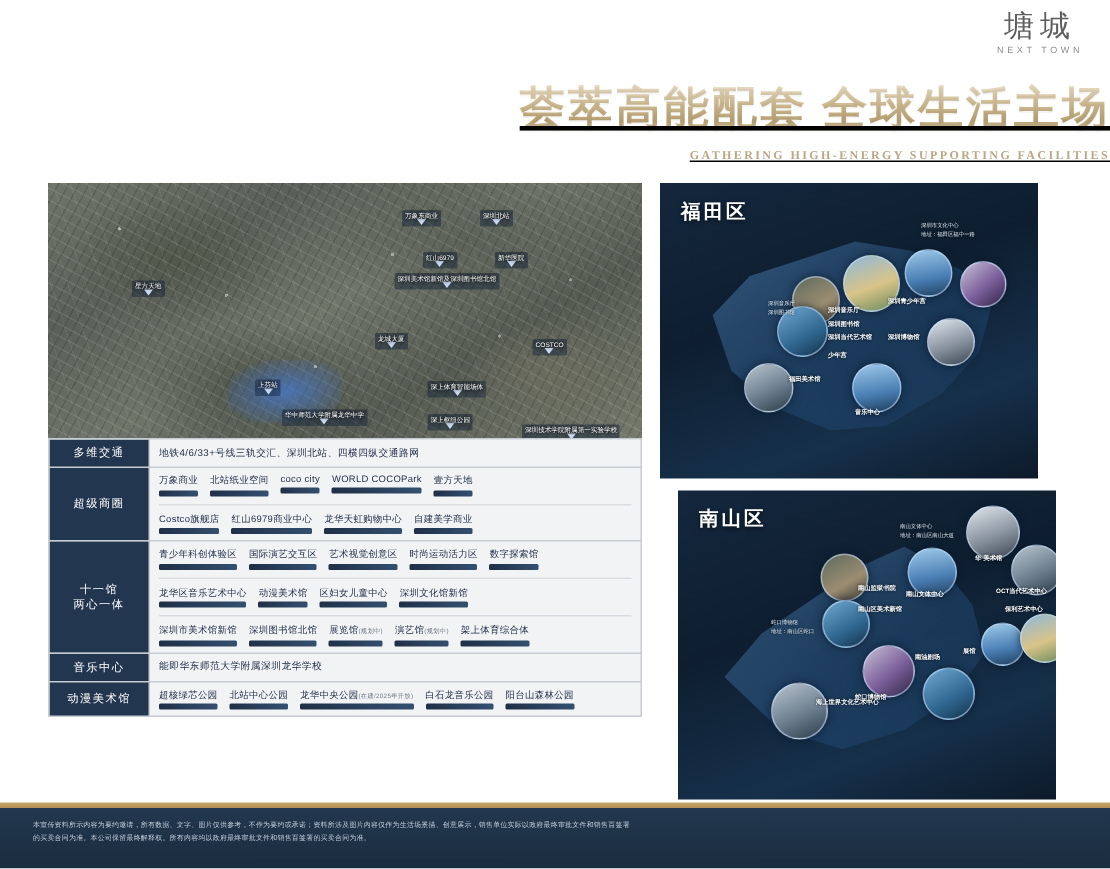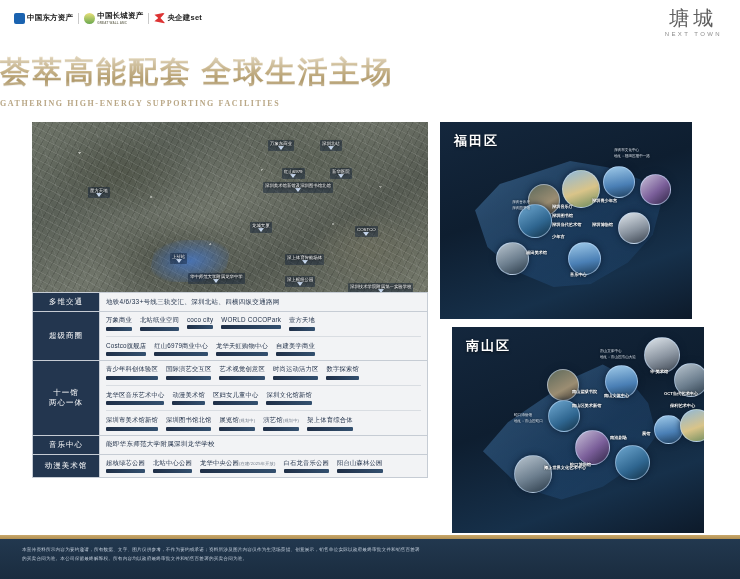--- a/index.html
+++ b/index.html
@@ -17,21 +17,21 @@
   .logo-mark.green{background:linear-gradient(#e8e07a,#6aa84f);border-radius:50%;}
   .logo-mark.red{background:#d33;clip-path:polygon(0 20%,100% 0,55% 50%,100% 100%,0 80%,35% 50%);}
   .logo-txt{font-size:7.5px;color:#1c1c1c;letter-spacing:.2px;font-weight:bold;white-space:nowrap;}
   .logo-sub{font-size:3px;color:#7a7a6a;display:block;letter-spacing:.2px;}
   .logo-divider{width:1px;height:11px;background:#c9c9c9;}
   .brand{position:absolute;right:18px;top:8px;text-align:center;}
   .brand-cn{font-size:20px;color:#5e5e5e;letter-spacing:4px;font-family:"Liberation Serif","DejaVu Serif",serif;line-height:1.05;}
   .brand-en{font-size:6px;color:#8d8d8d;letter-spacing:2.4px;margin-top:2px;}
 
   
-  .title-wrap{position:absolute;left:0;top:52px;width:740px;text-align:left;}
+  .title-wrap{position:absolute;left:0;top:52px;width:740px;text-align:right;text-decoration:underline;}
   .title-main{font-size:30px;font-weight:bold;letter-spacing:2px;
     font-family:"Liberation Serif","DejaVu Serif",serif;
     background:linear-gradient(180deg,#efe6d3 0%,#cdb98f 45%,#b9a273 70%,#e6dcc6 100%);
     -webkit-background-clip:text;background-clip:text;color:transparent;
     text-shadow:0 1px 0 rgba(0,0,0,.04);}
   .title-sub{font-size:8px;letter-spacing:1.6px;color:#b9a786;margin-top:6px;
     font-family:"Liberation Serif","DejaVu Serif",serif;font-weight:bold;}
 
   
   .left-col{position:absolute;left:32px;top:122px;width:396px;}
@@ -123,39 +123,20 @@
   .wechat{width:21px;height:17px;border-radius:9px 9px 8px 8px;background:rgba(255,255,255,.55);
     position:relative;flex:0 0 auto;}
   .wechat:before,.wechat:after{content:"";position:absolute;width:2.6px;height:2.6px;border-radius:50%;
     background:#24394f;top:5px;}
   .wechat:before{left:5px;} .wechat:after{left:12px;}
 </style>
 </head>
 <body>
 
 <div class="header">
-  <div class="logo-strip">
-    <div class="logo-item">
-      <span class="logo-mark blue"></span>
-      <span class="logo-txt">中国东方资产</span>
-    </div>
-    <span class="logo-divider"></span>
-    <div class="logo-item">
-      <span class="logo-mark green"></span>
-      <span class="logo-txt">
-        <span>中国长城资产</span>
-        <span class="logo-sub">GREAT WALL AMC</span>
-      </span>
-    </div>
-    <span class="logo-divider"></span>
-    <div class="logo-item">
-      <span class="logo-mark red"></span>
-      <span class="logo-txt">央企建set</span>
-    </div>
-  </div>
   <div class="brand">
     <div class="brand-cn">塘城</div>
     <div class="brand-en">NEXT TOWN</div>
   </div>
 </div>
 
 <div class="title-wrap">
   <div class="title-main">荟萃高能配套 全球生活主场</div>
   <div class="title-sub">GATHERING HIGH-ENERGY SUPPORTING FACILITIES</div>
 </div>

